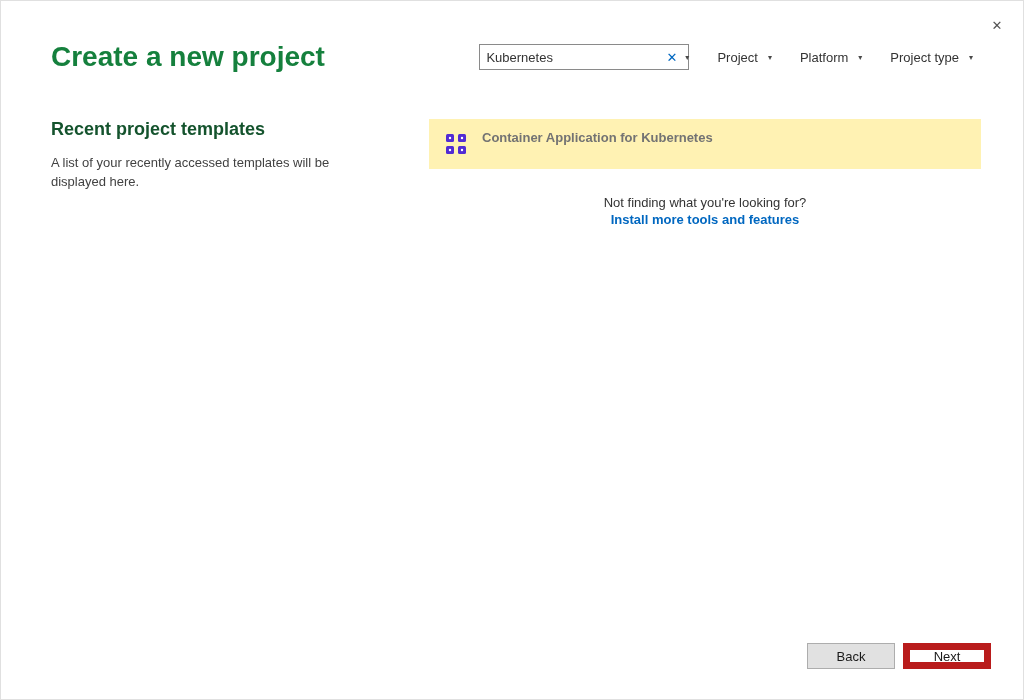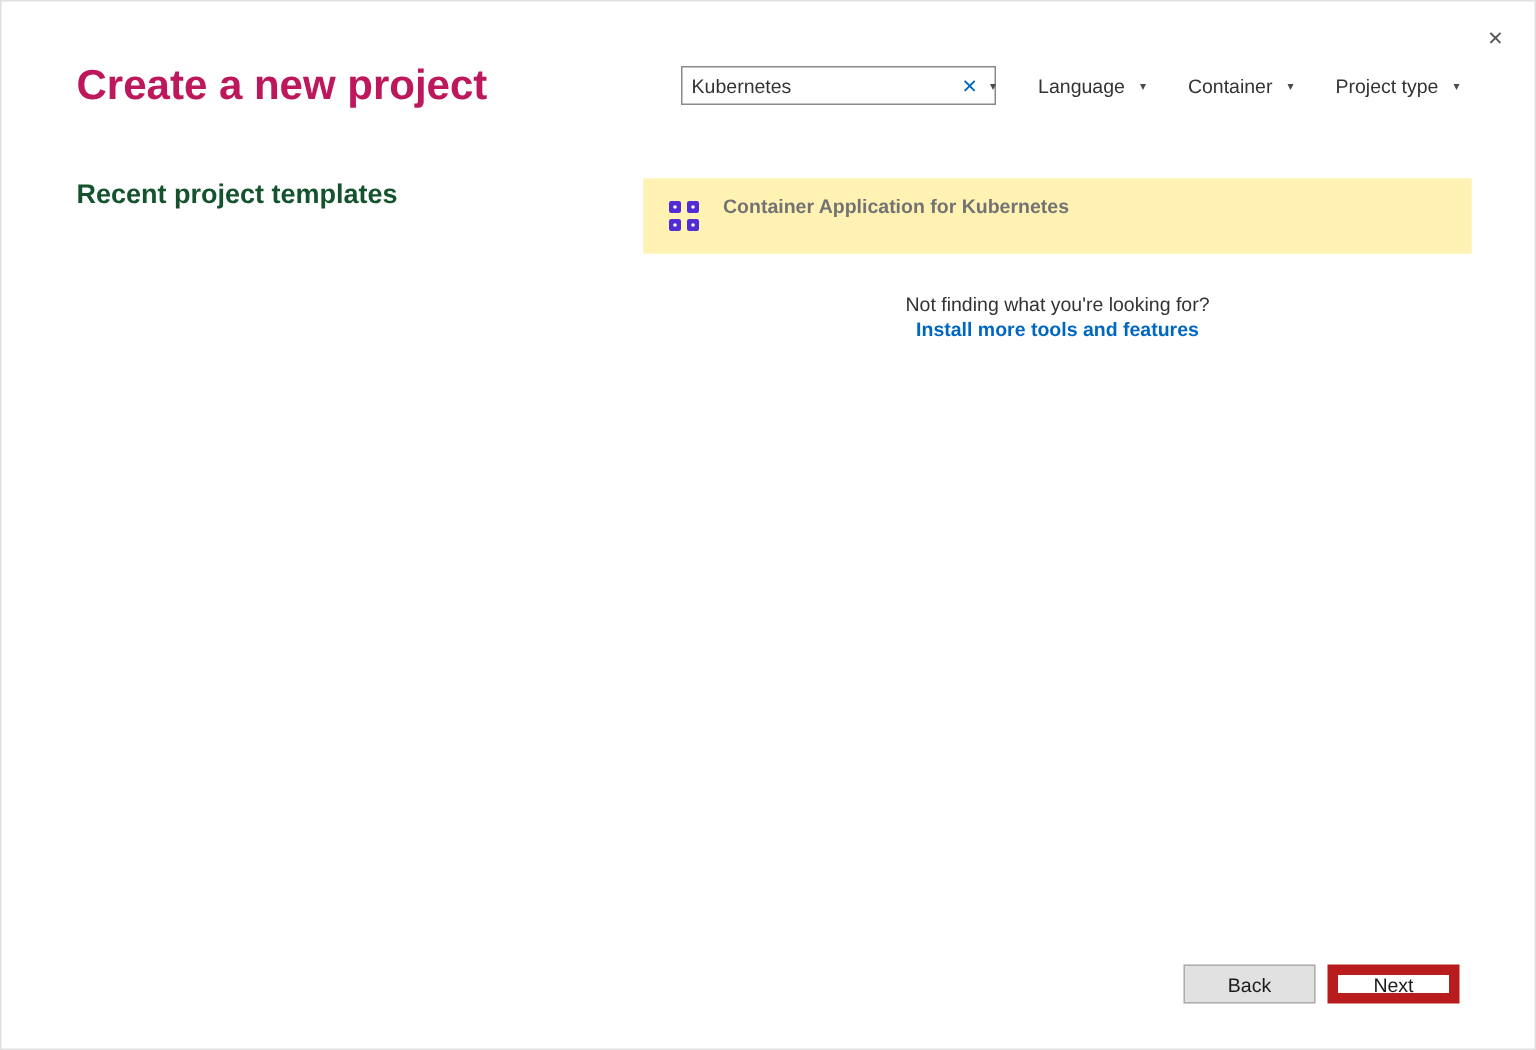--- a/index.html
+++ b/index.html
@@ -40,21 +40,21 @@
       position: absolute;
       top: 40px;
       left: 50px;
       right: 50px;
       display: flex;
       align-items: center;
     }
     .page-title {
       font-size: 28px;
       font-weight: 600;
-      color: #be185d;
+      color: #15803d;
       flex: 0 0 auto;
     }
     .controls {
       display: flex;
       align-items: center;
       margin-left: auto;
       gap: 28px;
       font-size: 13px;
     }
     .search-box {
@@ -162,21 +162,21 @@
     }
     .notfound-link {
       color: #0067c0;
       text-decoration: none;
       cursor: pointer;
       font-weight: bold;
     }
     .footer {
       position: absolute;
       bottom: 30px;
-      right: 50px;
+      right: 32px;
       display: flex;
       gap: 8px;
     }
     .btn {
       width: 88px;
       height: 26px;
       font-size: 13px;
       font-family: inherit;
       border: 1px solid #adadad;
       background: #e1e1e1;
@@ -202,38 +202,39 @@
     <div class="page-title">Create a new project</div>
 
     <div class="controls">
       <div class="search-box">
         <input type="text" value="Kubernetes" style="">
         <span class="clear">✕</span>
         <span class="caret">▾</span>
       </div>
 
       <div class="filter">
-        <span>Language</span>
+        <span>Project</span>
         <span class="caret">▾</span>
       </div>
 
       <div class="filter">
-        <span>Container</span>
+        <span>Platform</span>
         <span class="caret">▾</span>
       </div>
 
       <div class="filter">
         <span>Project type</span>
         <span class="caret">▾</span>
       </div>
     </div>
   </div>
 
   <div class="left-col">
     <div class="section-title">Recent project templates</div>
+    <div class="section-desc">A list of your recently accessed templates will be displayed here.</div>
   </div>
 
   <div class="right-col">
     <div class="template-item">
       <div class="template-icon">
         <svg viewBox="0 0 24 24" width="24" height="24">
           <rect x="2" y="2" width="8" height="8" rx="1.5" fill="#512BD4"></rect>
           <rect x="14" y="2" width="8" height="8" rx="1.5" fill="#512BD4"></rect>
           <rect x="2" y="14" width="8" height="8" rx="1.5" fill="#512BD4"></rect>
           <rect x="14" y="14" width="8" height="8" rx="1.5" fill="#512BD4"></rect>

